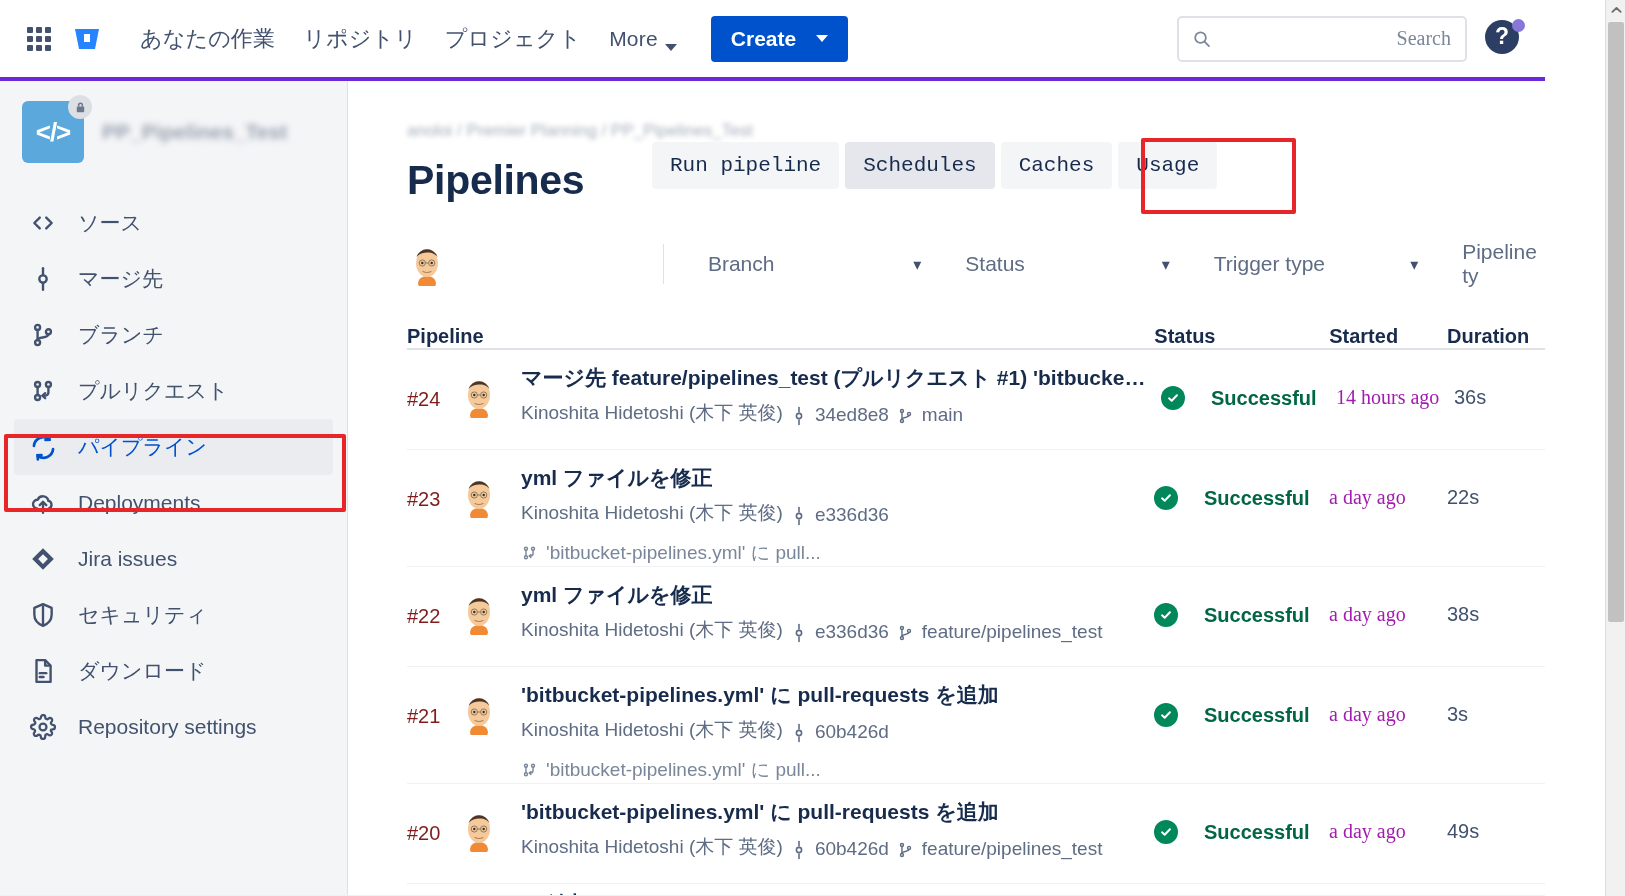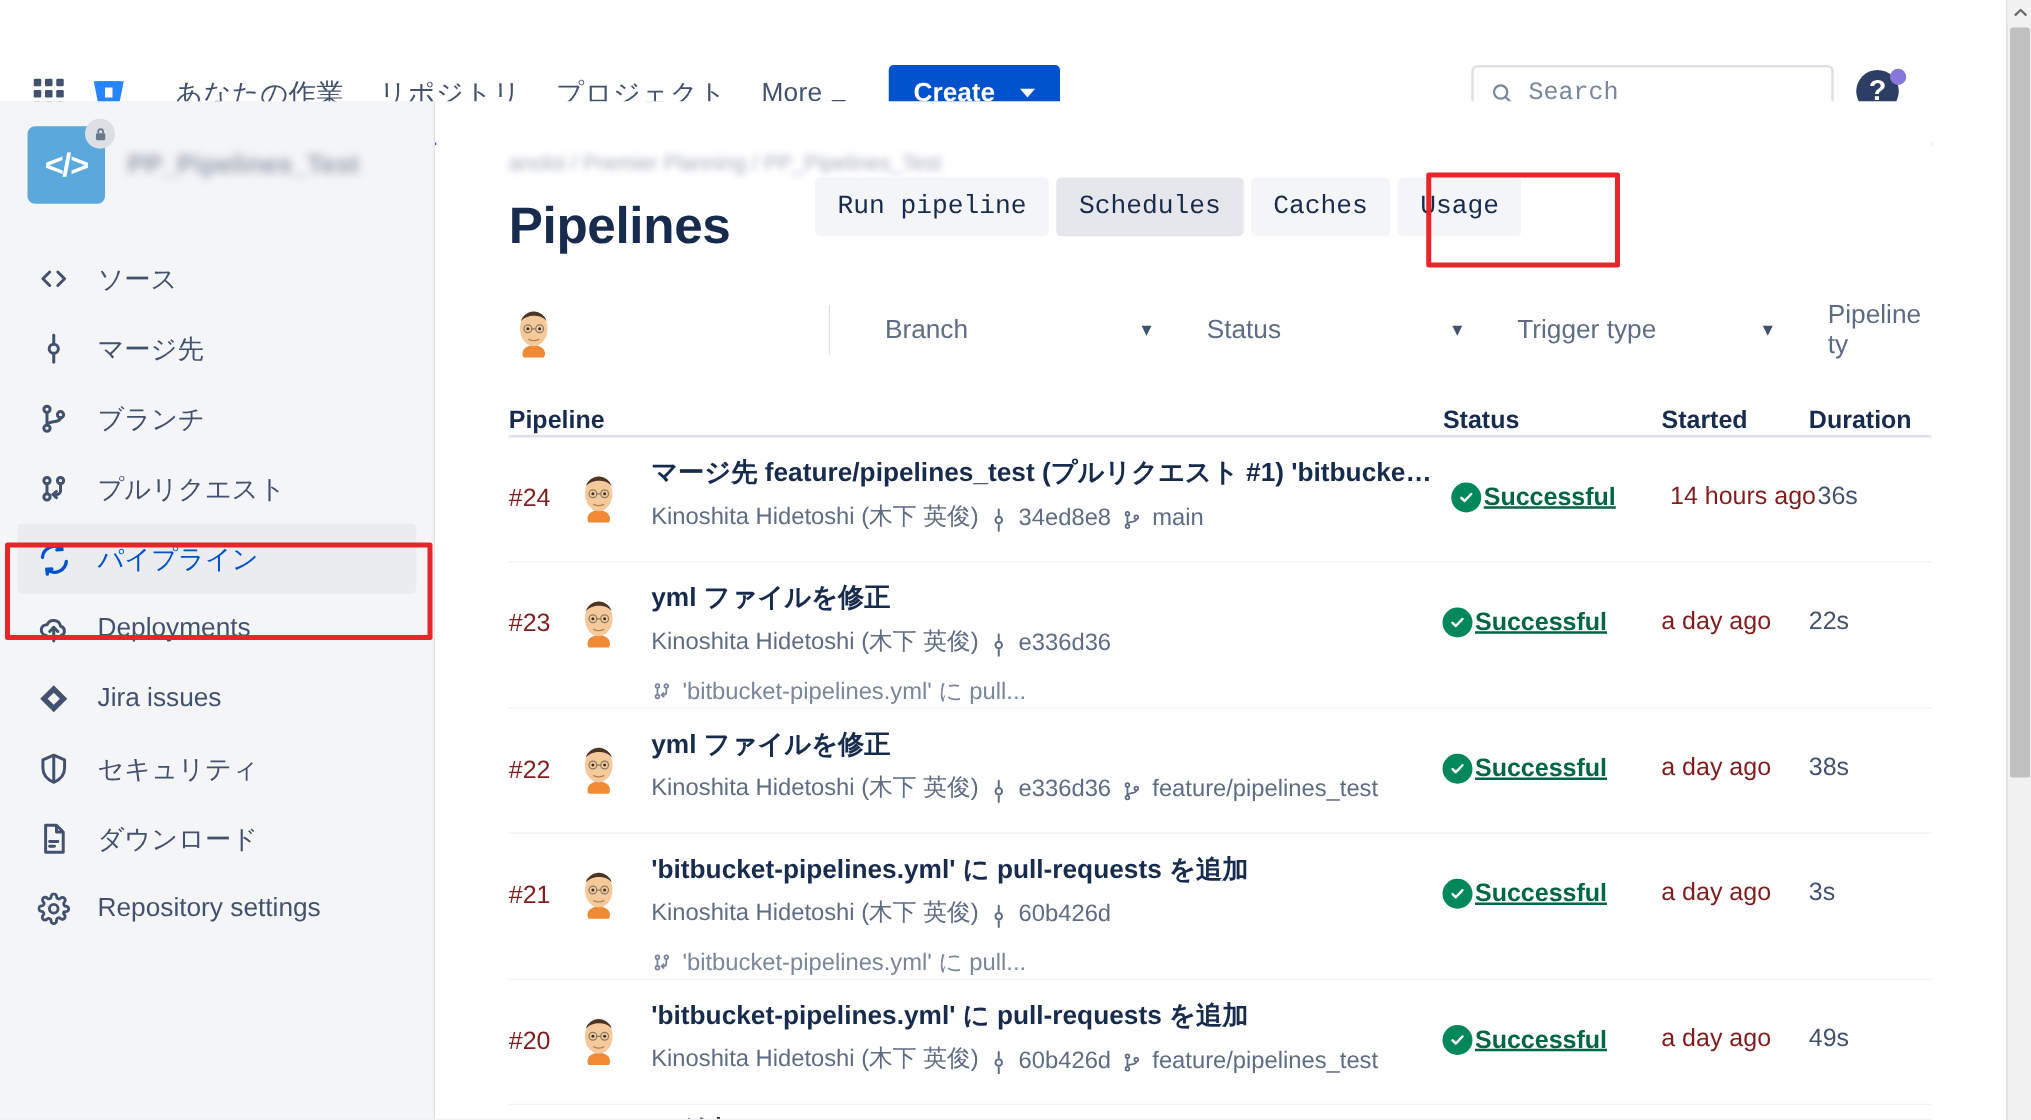--- a/index.html
+++ b/index.html
@@ -10,24 +10,23 @@
     background: #ffffff;
     color: #172b4d;
   }
   #app { position: relative; width: 1625px; height: 896px; }
 
   
   .topnav {
     position: absolute; top: 0; left: 0;
     width: 1545px; height: 81px;
     background: #ffffff;
-    border-bottom: 2px solid #6d28d9;
+    border-bottom: 4px solid #6d28d9;
     display: flex; align-items: center;
     padding-left: 22px;
-    margin-top: 35px;
   }
   .appswitcher { width: 34px; height: 34px; display: grid;
     grid-template-columns: repeat(3, 1fr); grid-template-rows: repeat(3, 1fr);
     gap: 3px; padding: 5px; cursor: pointer; }
   .appswitcher i { background: #42526e; border-radius: 1px; display: block; }
   .bblogo { margin-left: 16px; width: 30px; height: 30px; position: relative; cursor: pointer; }
   .bblogo svg { display: block; }
   .navlinks { display: flex; align-items: center; margin-left: 24px; gap: 0; }
   .navlink {
     font-size: 22px; color: #42526e; padding: 8px 14px;
@@ -44,21 +43,21 @@
     cursor: pointer; border: none;
   }
   .create-btn .caret-down { border-top-color: #ffffff; }
   .nav-right { margin-left: auto; display: flex; align-items: center; padding-right: 22px; gap: 18px; }
   .searchbox {
     width: 290px; height: 46px; border: 2px solid #dfe1e6; border-radius: 5px;
     display: flex; align-items: center; padding: 0 14px; gap: 12px; background: #fff;
   }
   .searchbox input {
     border: none; outline: none; font-size: 20px; color: #7a869a;
-    font-family: Liberation Mono, monospace; width: 100%; background: transparent;
+    font-family: Liberation Serif, serif; width: 100%; background: transparent; text-align: right;
   }
   .searchbox input::placeholder { color: #7a869a; }
   .help-btn { position: relative; width: 38px; height: 38px; cursor: pointer; }
   .help-circle {
     width: 34px; height: 34px; border-radius: 50%; background: #2c3e63;
     color: #fff; font-size: 23px; font-weight: bold;
     display: flex; align-items: center; justify-content: center;
   }
   .help-dot { position: absolute; top: -1px; right: -2px; width: 13px; height: 13px;
     border-radius: 50%; background: #8777d9; }
@@ -157,28 +156,28 @@
   }
   .row-meta {
     margin-top: 8px; font-size: 19px; color: #5e6c84;
     display: flex; align-items: flex-end; gap: 8px; white-space: nowrap;
   }
   .row-pr {
     margin-top: 14px; font-size: 19px; color: #7a869a;
     display: flex; align-items: center; gap: 8px; white-space: nowrap;
   }
   .row-status {
-    width: 175px; display: flex; align-items: center; gap: 2px;
-    font-size: 20px; font-weight: bold; color: #006644; padding-top: 22px; flex: 0 0 auto; text-decoration: underline;
+    width: 175px; display: flex; align-items: center; gap: 26px;
+    font-size: 20px; font-weight: bold; color: #006644; padding-top: 22px; flex: 0 0 auto;
   }
   .tick {
     width: 24px; height: 24px; border-radius: 50%; background: #00875a;
     display: flex; align-items: center; justify-content: center; flex: 0 0 auto;
   }
-  .row-started { width: 118px; font-size: 20px; color: #7f1d1d; padding-top: 22px; flex: 0 0 auto; white-space: nowrap; }
+  .row-started { width: 118px; font-size: 20px; color: #a21caf; padding-top: 22px; flex: 0 0 auto; white-space: nowrap; font-family: Liberation Serif, serif; }
   .row-duration { width: 100px; font-size: 20px; color: #42526e; padding-top: 22px; flex: 0 0 auto; }
   .partial-row { font-size: 21px; font-weight: bold; color: #172b4d; padding-left: 120px; margin-top: 6px; }
 
   
   .vscroll {
     position: absolute; top: 0; right: 0; width: 20px; height: 896px;
     background: #f1f1f1; border-left: 1px solid #dcdcdc; z-index: 30;
   }
   .vscroll-up {
     width: 20px; height: 20px; background: #f1f1f1;

